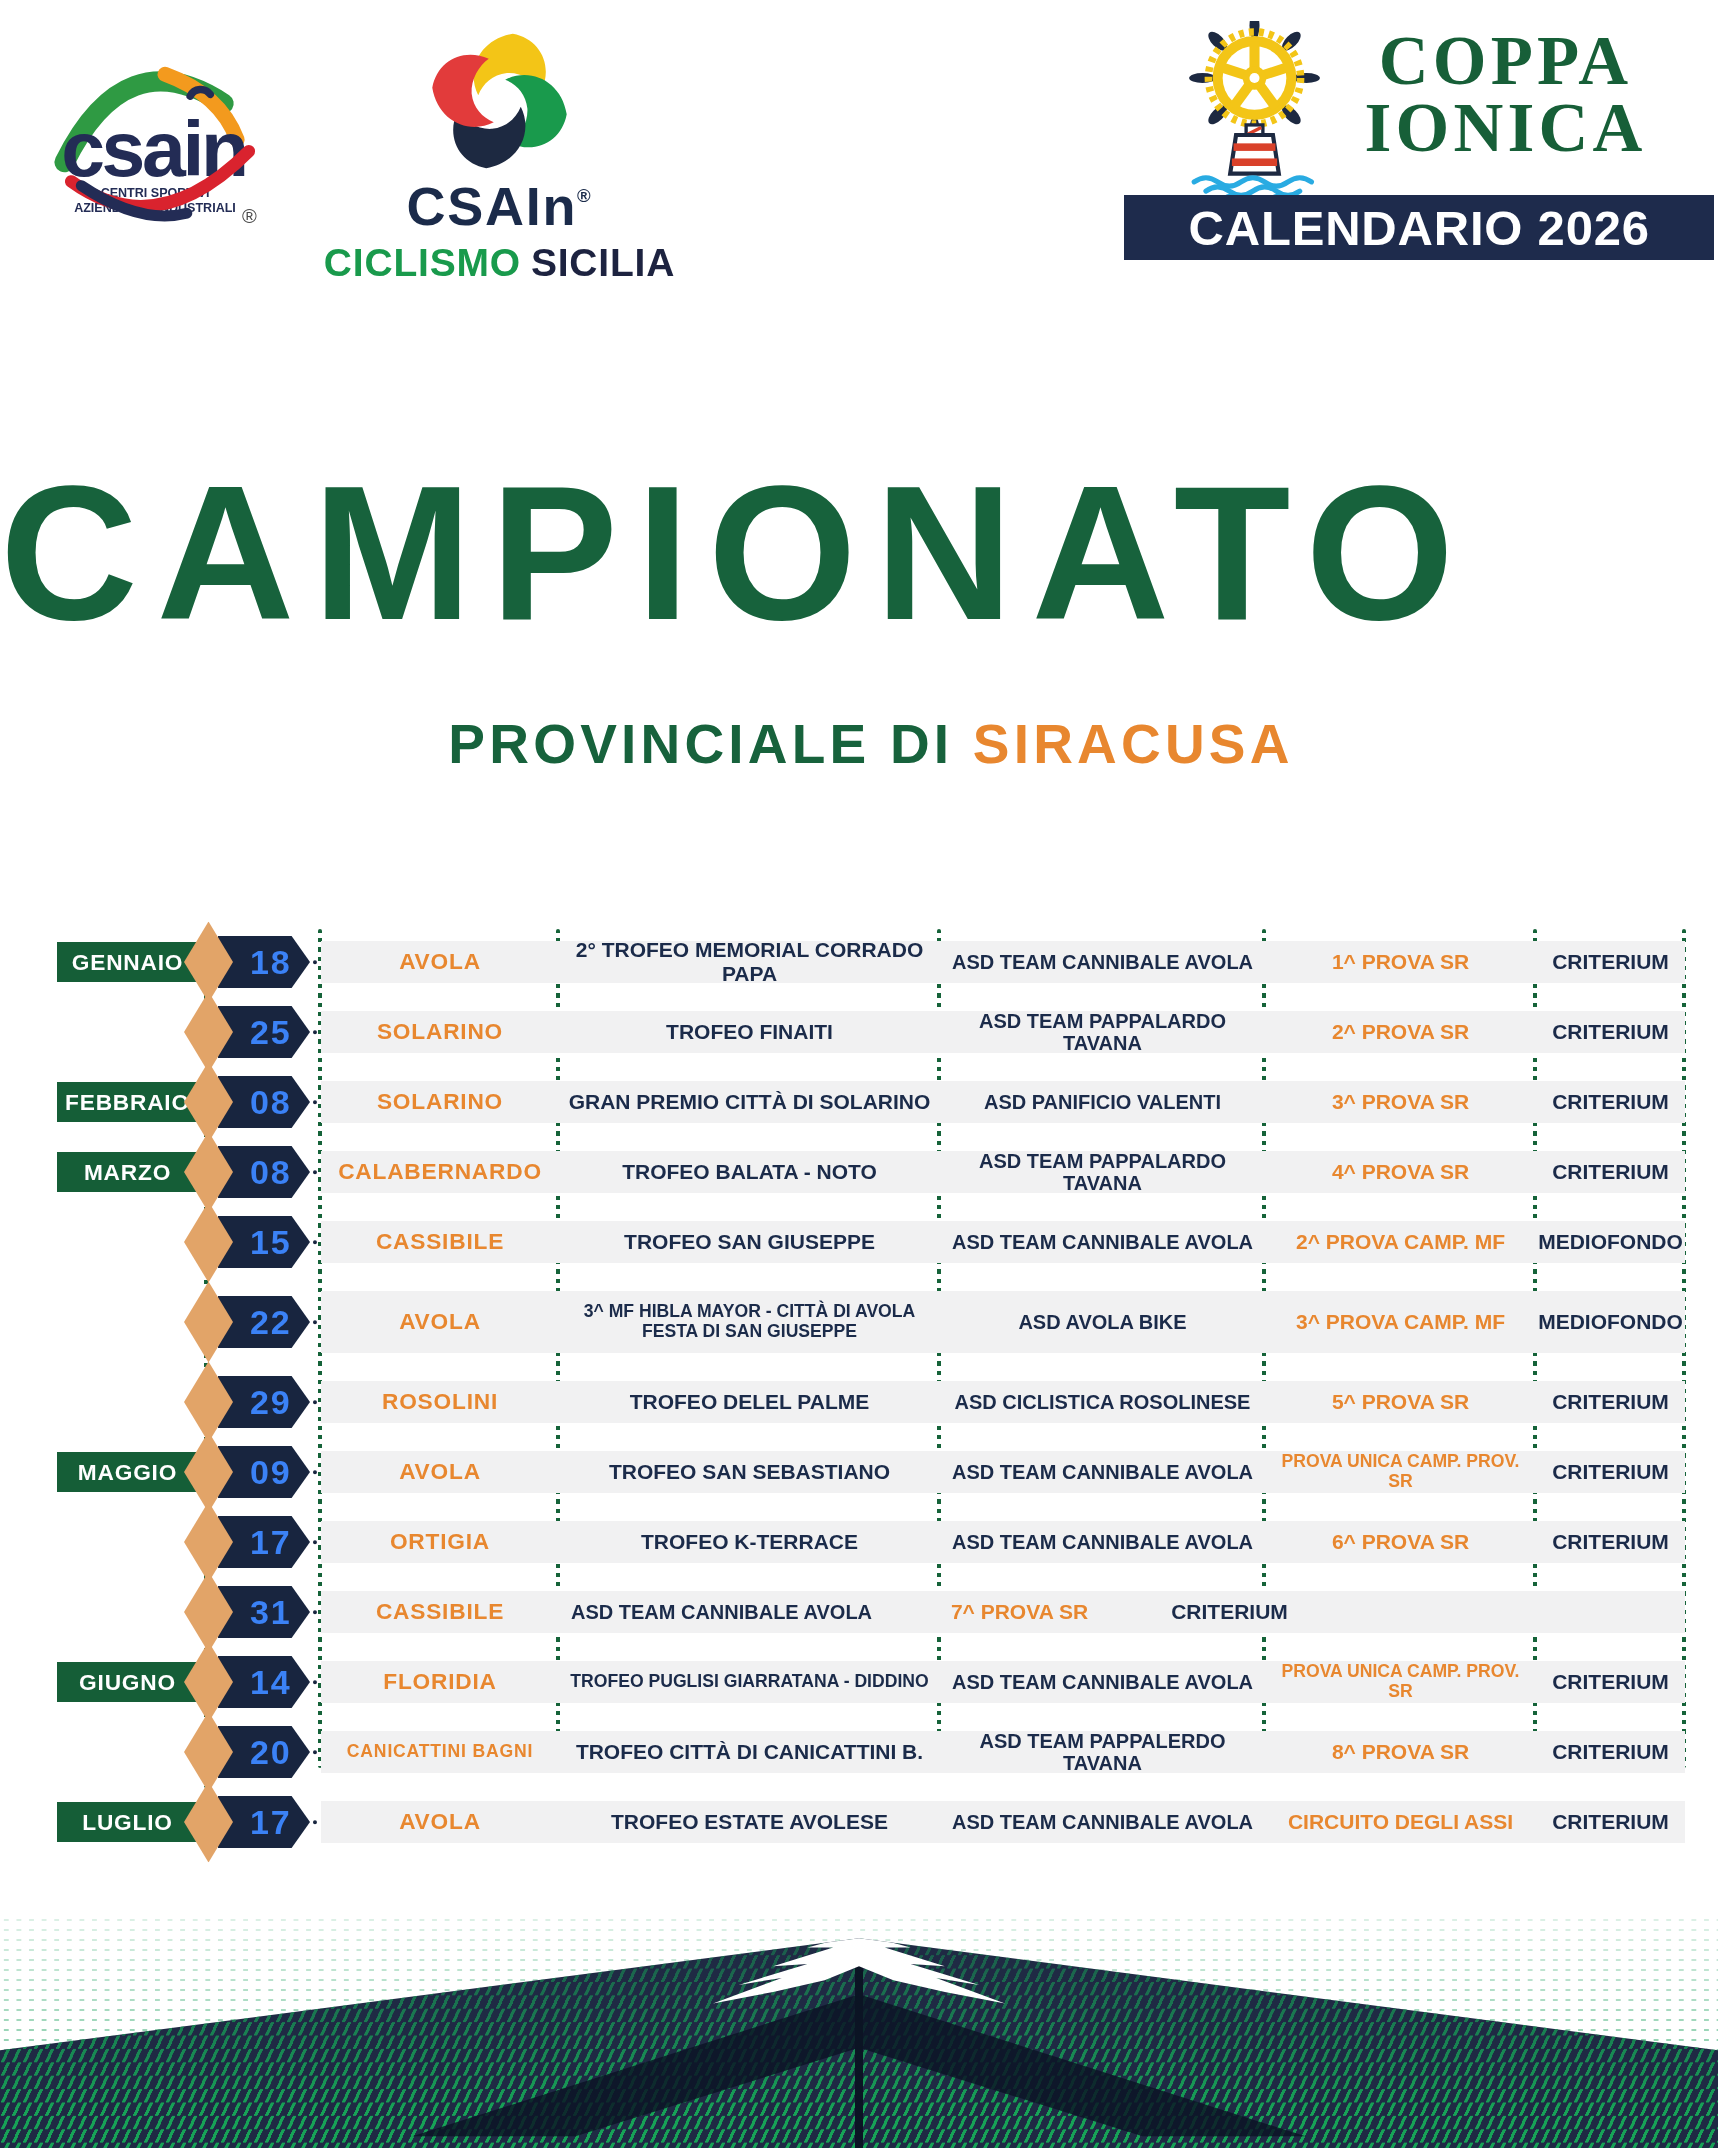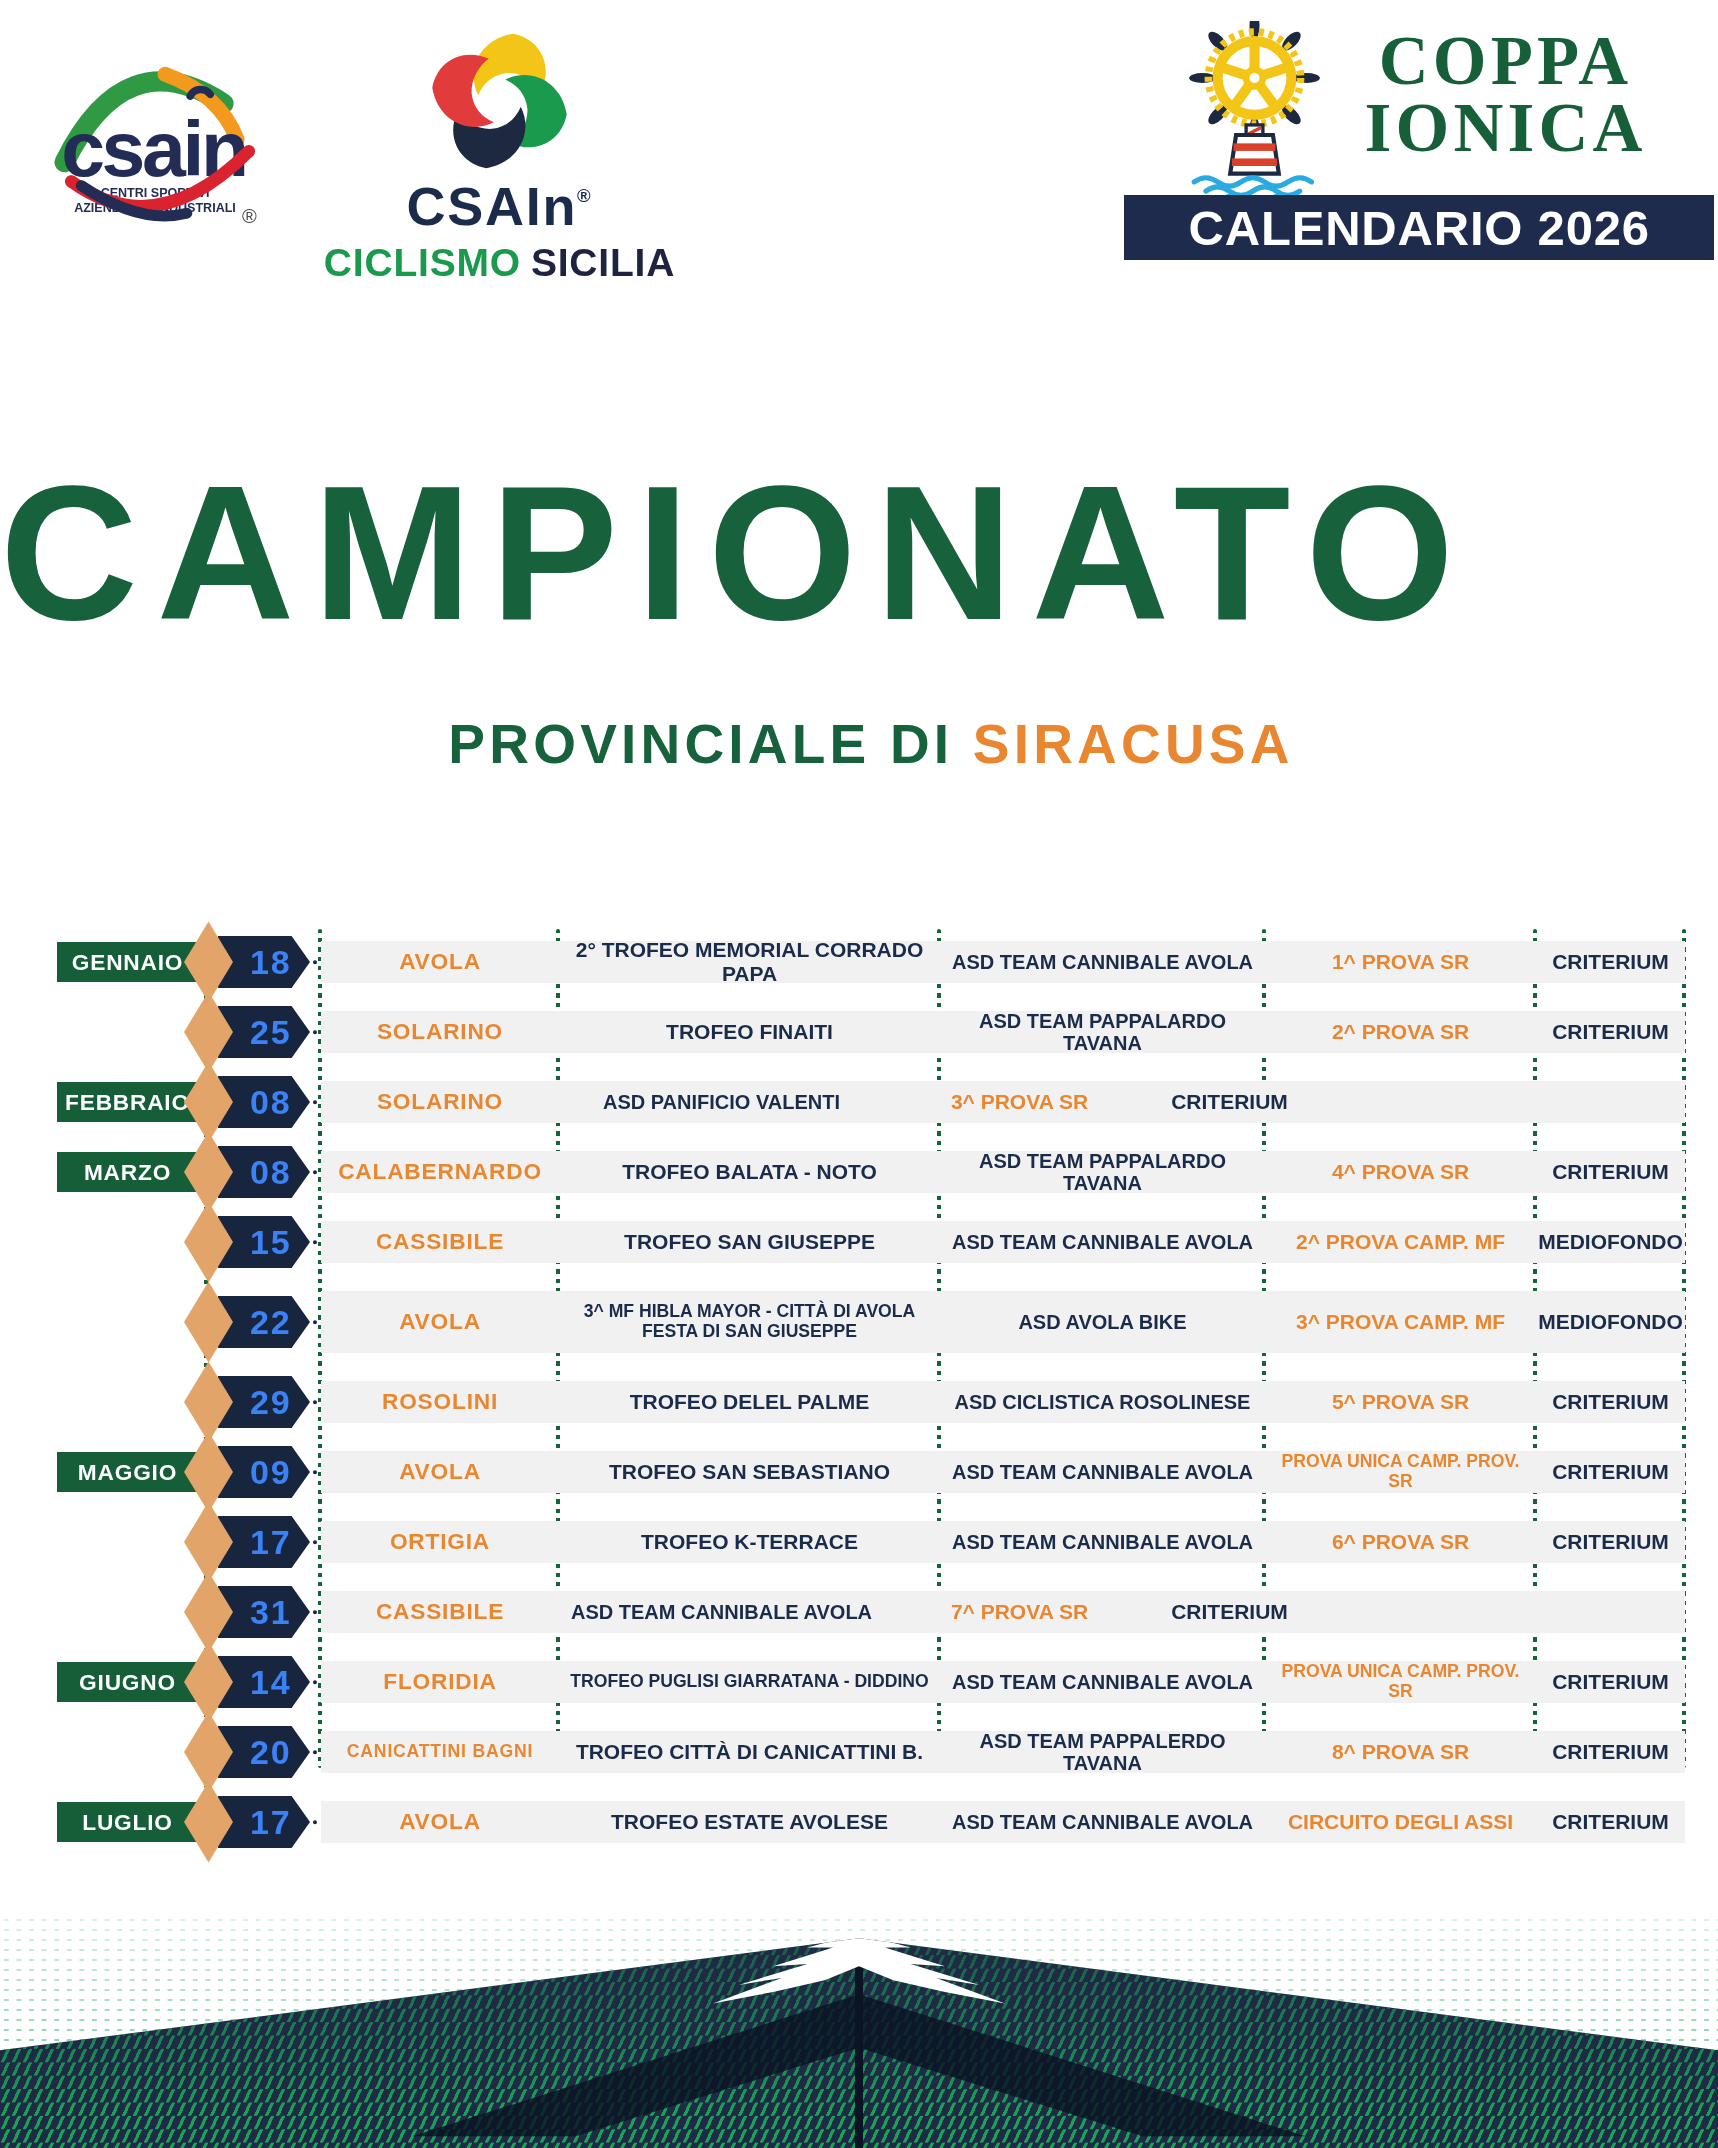--- a/index.html
+++ b/index.html
@@ -208,20 +208,23 @@
           <div class="cell c-type">CRITERIUM</div>
         </div>
       </div>
       <div class="row">
         <div class="badge">FEBBRAIO</div>
         <div class="diamond"></div>
         <div class="pent">08</div>
         <div class="conn"></div>
         <div class="stripe">
           <div class="cell c-loc">SOLARINO</div>
+          <div class="cell c-event">
+            <div class="">GRAN PREMIO CITTÀ DI SOLARINO</div>
+          </div>
           <div class="cell c-org">ASD PANIFICIO VALENTI</div>
           <div class="cell c-prova">3^ PROVA SR</div>
           <div class="cell c-type">CRITERIUM</div>
         </div>
       </div>
       <div class="row">
         <div class="badge">MARZO</div>
         <div class="diamond"></div>
         <div class="pent">08</div>
         <div class="conn"></div>

